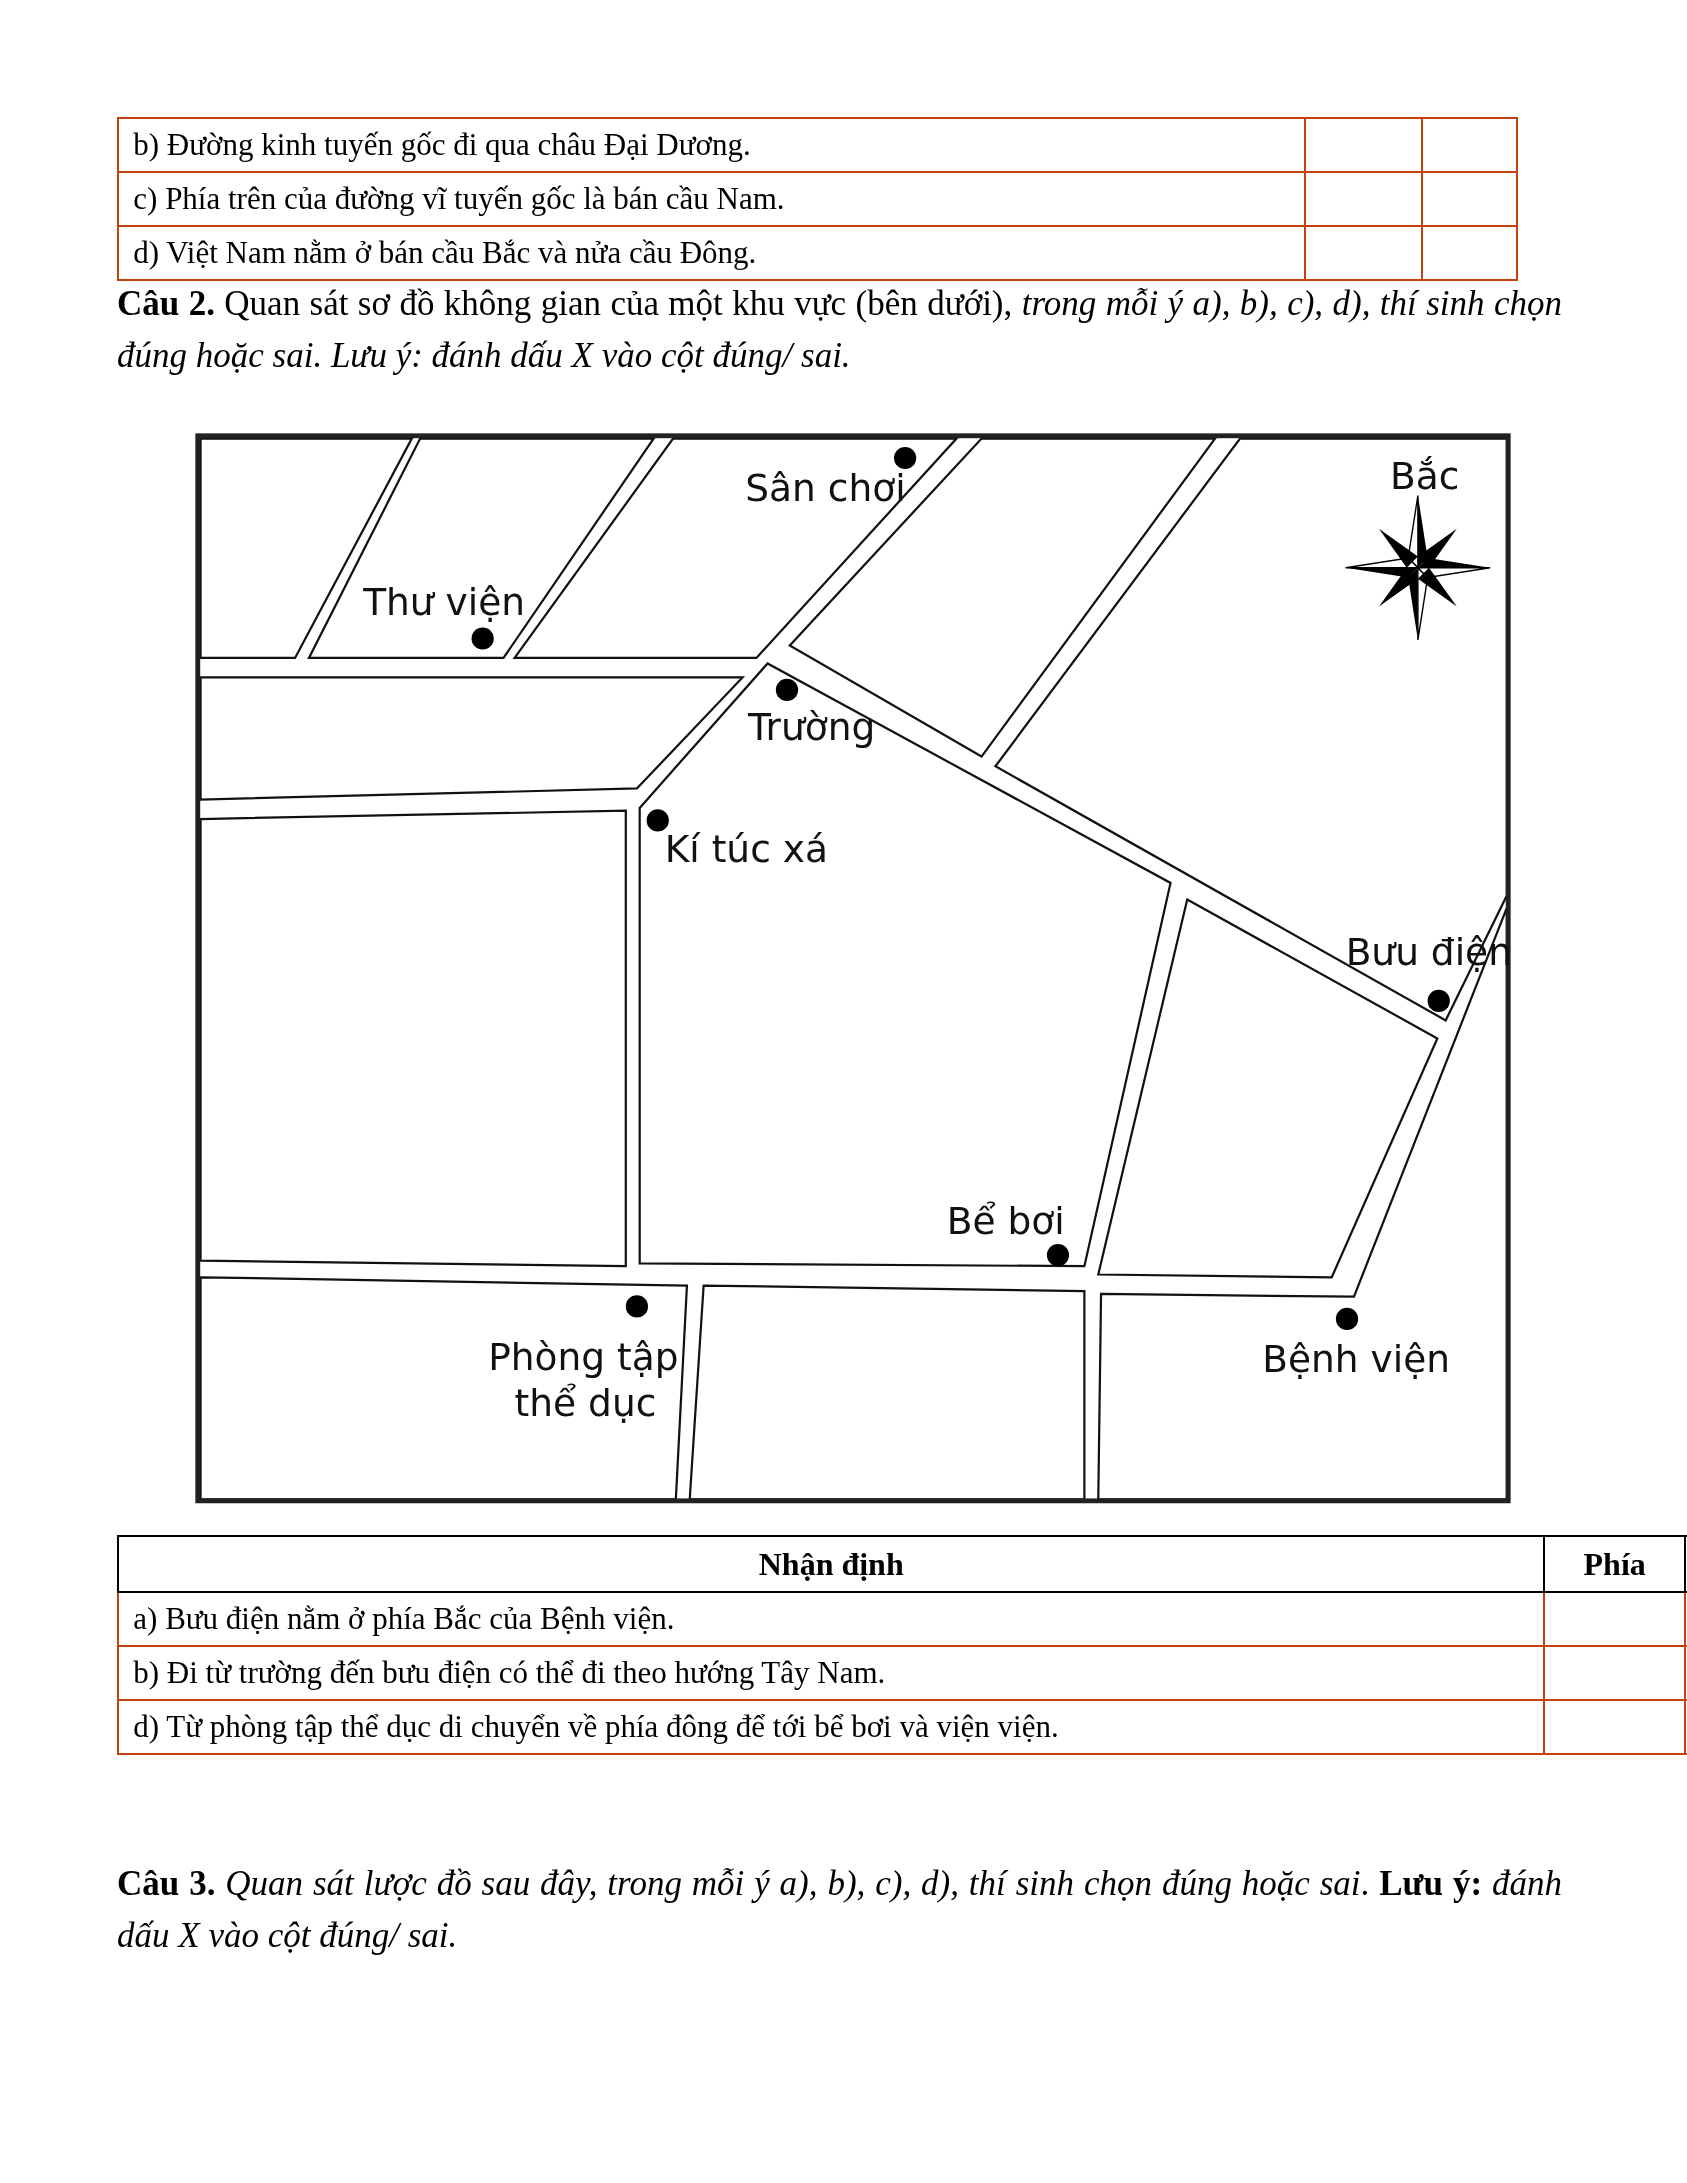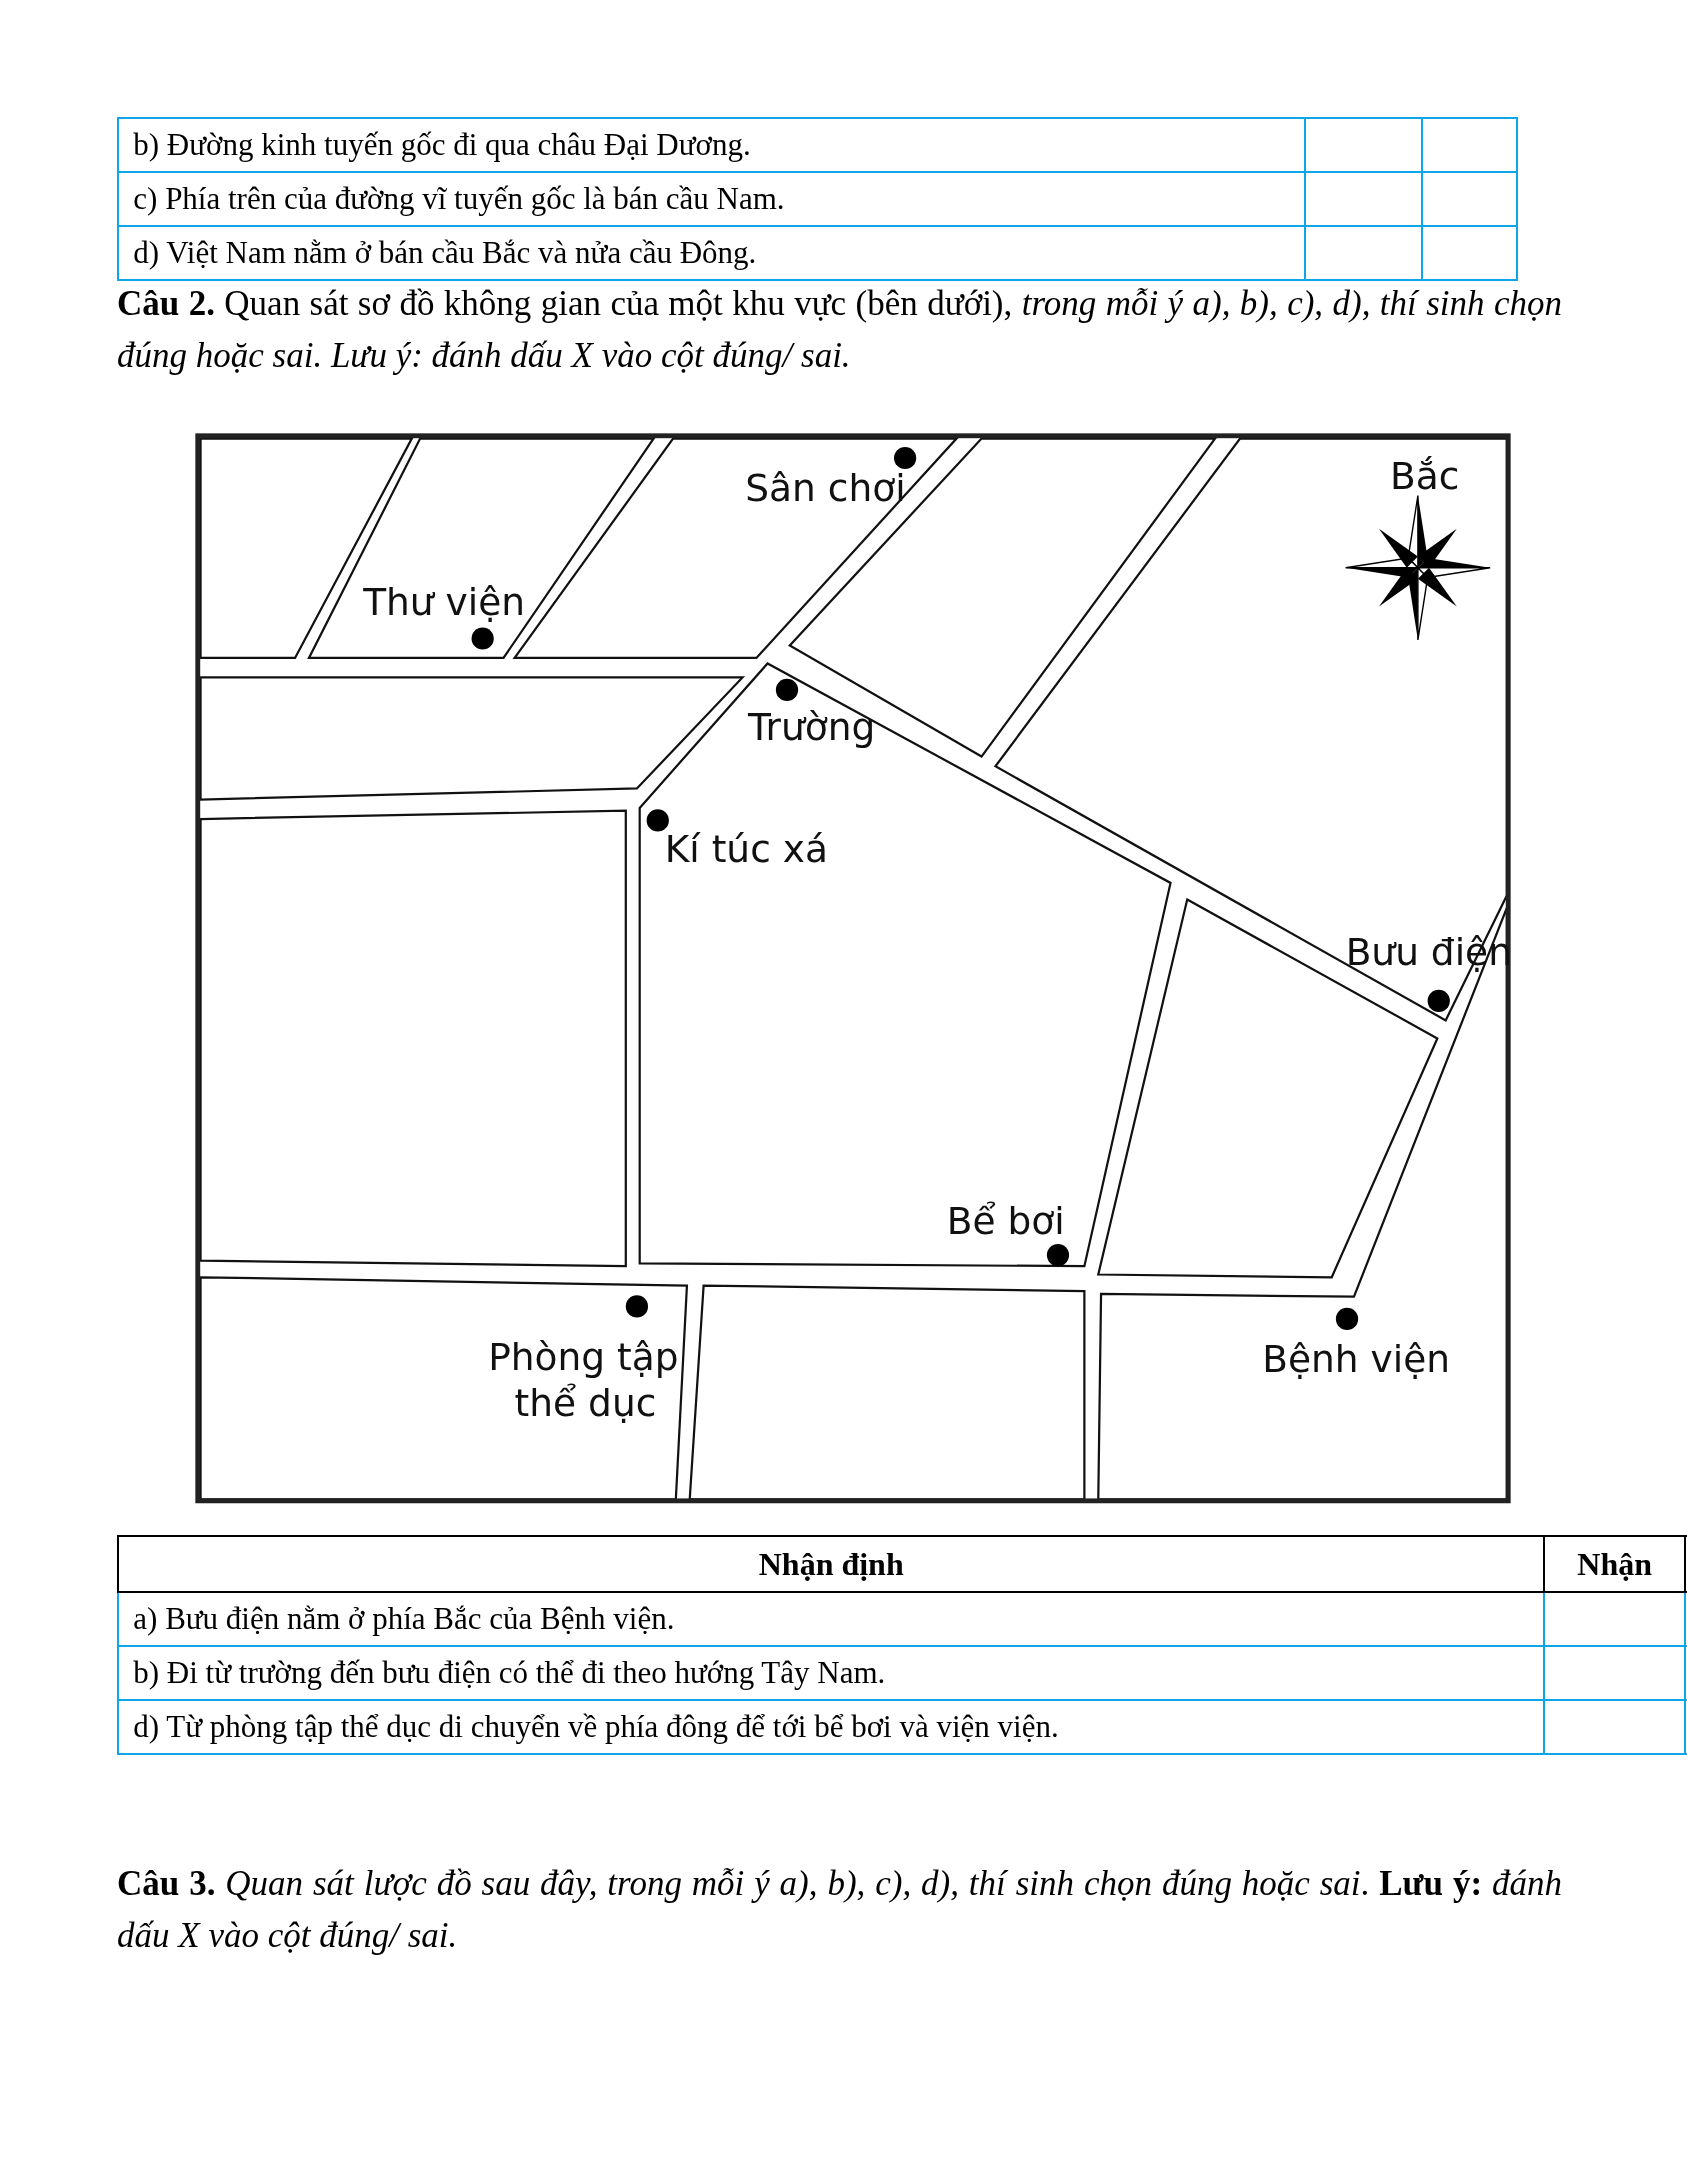--- a/index.html
+++ b/index.html
@@ -1,18 +1,18 @@
 <!DOCTYPE html>
 <html style="font-size:12.7px"><head>
 <meta charset="utf-8">
 <style>
   html,body{margin:0;padding:0;background:#fff;}
   body{width:1687px;height:2183px;position:relative;font-family:"Liberation Serif",serif;color:#000;overflow:hidden;}
   table.q{position:absolute;border-collapse:collapse;font-size:31px;}
-  table.q td{border:2px solid #0ea5e9;padding:0 14.3px;height:52px;vertical-align:middle;line-height:52px;}
+  table.q td{border:2px solid #c2410c;padding:0 14.3px;height:52px;vertical-align:middle;line-height:52px;}
   table.q td.chk{padding:0;}
   .para{position:absolute;left:117px;width:1445px;font-size:35px;line-height:52px;text-align:justify;}
   .para b{font-weight:bold;}
   .para i{font-style:italic;}
   #map{position:absolute;left:195px;top:433px;width:1316px;height:1072px;}
   .lbl{font-family:"DejaVu Sans",sans-serif;font-size:27px;fill:#111;}
   table.q th{border:2px solid #000;font-weight:bold;height:52px;font-size:32px;}
 </style>
 </head>
 <body>
@@ -111,21 +111,21 @@
 
 <table class="q" style="left:117px;top:1535px;width:1683px;">
   <colgroup>
       <col style="width:1188px">
       <col style="width:117px">
       <col style="width:95px">
     </colgroup>
   <tbody>
       <tr>
     <th>Nhận định</th>
-    <th>Nhận</th>
+    <th>Phía</th>
     <th>Sai</th>
   </tr>
   <tr>
     <td>a)  Bưu điện nằm ở phía Bắc của Bệnh viện.</td>
     <td class="chk"></td>
     <td class="chk"></td>
   </tr>
   <tr>
     <td>b) Đi từ trường đến bưu điện có thể đi theo hướng Tây Nam.</td>
     <td class="chk"></td>

